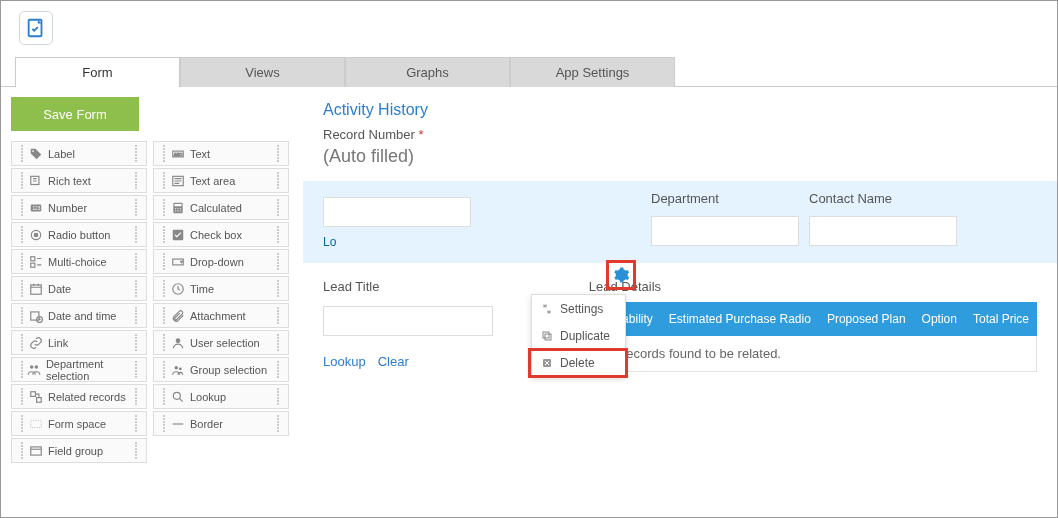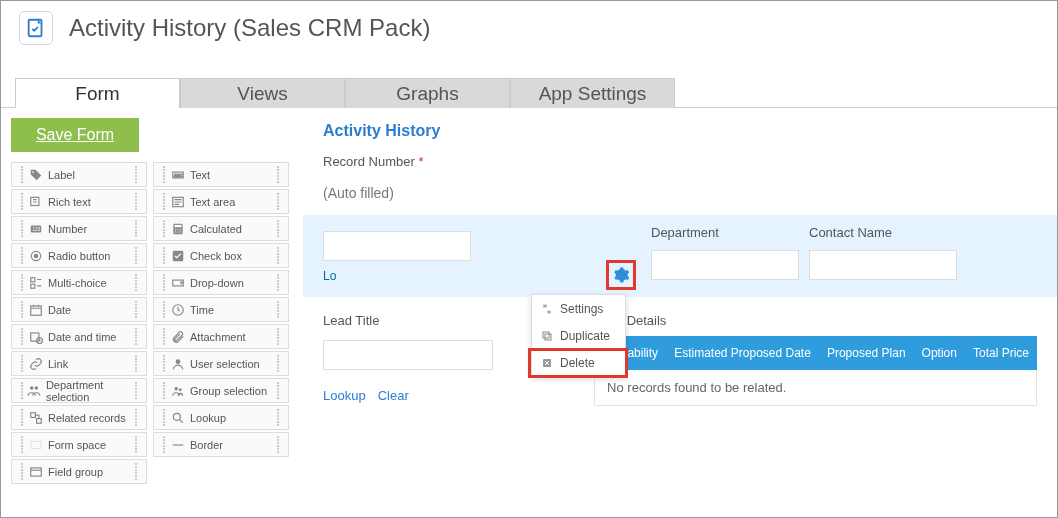--- a/index.html
+++ b/index.html
@@ -3,41 +3,41 @@
 <meta charset="utf-8">
 <style>
   * { box-sizing: border-box; margin: 0; padding: 0; font-family: Arial, Helvetica, sans-serif; }
   body { background: #fff; color: #333; width: 1058px; height: 518px; overflow: hidden; border: 1px solid #999; position: relative; }
 
   .header { display: flex; align-items: center; padding: 10px 18px 6px; }
   .app-icon { width: 34px; height: 34px; border: 1px solid #d0d7de; border-radius: 5px; background: #fff; display: flex; align-items: center; justify-content: center; margin-right: 16px; }
   .app-title { font-size: 24px; font-weight: 400; color: #555; }
 
   .tabs { display: flex; margin: 6px 0 0 14px; }
-  .tab { width: 165px; height: 30px; background: #d9d9d9; color: #555; font-size: 19px; display: flex; align-items: center; justify-content: center; border: 1px solid #ccc; border-bottom: none; cursor: pointer; margin-top: 21px; }
+  .tab { width: 165px; height: 30px; background: #d9d9d9; color: #555; font-size: 13px; display: flex; align-items: center; justify-content: center; border: 1px solid #ccc; border-bottom: none; cursor: pointer; }
   .tab.active { background: #fff; color: #333; border-color: #ccc; position: relative; z-index: 2; }
 
   .workspace { display: flex; border-top: 1px solid #ccc; margin-top: -1px; height: calc(100% - 92px); }
 
   .sidebar { width: 302px; padding: 10px 10px 0; background: #fff; border-right: none; }
-  .save-btn { width: 128px; height: 34px; background: #8ebf4d; color: #fff; font-size: 16px; border: none; cursor: pointer; margin-bottom: 10px; text-decoration: underline; }
+  .save-btn { width: 128px; height: 34px; background: #8ebf4d; color: #fff; font-size: 13px; border: none; cursor: pointer; margin-bottom: 10px; }
   .palette { display: flex; gap: 6px; }
   .pal-col { width: 136px; display: flex; flex-direction: column; gap: 2px; }
   .pal-item { height: 25px; border: 1px solid #ddd; background: #fafafa; display: flex; align-items: center; font-size: 11px; color: #555; padding: 0 4px; cursor: grab; position: relative; }
   .pal-item .grip { width: 12px; display: flex; flex-direction: column; gap: 1px; align-items: center; margin-right: 0; }
   .pal-item .grip span { width: 2px; height: 2px; background: #bbb; border-radius: 50%; }
   .pal-item .ic { width: 16px; height: 16px; margin-right: 4px; display: flex; align-items: center; justify-content: center; }
   .pal-item .grip-r { position: absolute; right: 4px; width: 12px; display: flex; flex-direction: column; gap: 1px; align-items: center; }
   .pal-item .grip-r span { width: 2px; height: 2px; background: #bbb; border-radius: 50%; }
 
   .canvas { flex: 1; padding: 14px 20px 0; position: relative; overflow: hidden; }
-  .canvas h3 { color: #2b7dd1; font-size: 16px; font-weight: 700; margin-bottom: 14px; }
+  .canvas h3 { color: #2b7dd1; font-size: 16px; font-weight: 400; margin-bottom: 8px; }
   .fld-label { font-size: 13px; color: #555; margin-bottom: 4px; }
   .req { color: #d93025; }
-  .auto { font-size: 14px; color: #777; margin-top: 16px; }
+  .auto { font-size: 18px; color: #777; margin-top: 4px; }
 
   .row-highlight { background: #e5f2ff; margin: 14px -20px 0; padding: 10px 20px 14px; display: flex; gap: 10px; position: relative; }
   .field-box { display: flex; flex-direction: column; }
   .field-box input { height: 30px; border: 1px solid #ddd; background: #fff; padding: 0 6px; font-size: 13px; width: 148px; margin-top: 6px; }
   .lookup-line { font-size: 12px; color: #0369a1; margin-top: 8px; }
 
   .gear-box { position: absolute; left: 605px; top: 259px; width: 30px; height: 30px; border: 3px solid #e03a2f; display: flex; align-items: center; justify-content: center; z-index: 5; cursor: pointer; }
 
   .ctx-menu { position: absolute; left: 530px; top: 293px; width: 95px; background: #fff; border: 1px solid #ddd; box-shadow: 0 2px 6px rgba(0,0,0,.15); z-index: 6; }
   .ctx-item { display: flex; align-items: center; height: 27px; font-size: 12px; color: #555; padding: 0 8px; cursor: pointer; gap: 6px; }
@@ -59,21 +59,20 @@
 <body>
 
 <div class="header">
   <div class="app-icon">
     <svg width="22" height="22" viewBox="0 0 24 24" fill="none" stroke="#2b7dd1" stroke-width="2">
         <rect x="4" y="3" width="14" height="18" rx="1"></rect>
         <path d="M14 3l4 4M14 3v4h4" fill="#2b7dd1" stroke="none"></path>
         <path d="M8 13l2 2 4-4"></path>
       </svg>
   </div>
-  <div class="app-title">Activity History (Sales CRM Pack)</div>
 </div>
 
 <div class="tabs">
   <div class="tab active">Form</div>
   <div class="tab">Views</div>
   <div class="tab">Graphs</div>
   <div class="tab">App Settings</div>
 </div>
 
 <div class="workspace">
@@ -704,21 +703,21 @@
         <div class="actions">
           <span>Lookup</span>
           <span>Clear</span>
         </div>
       </div>
       <div style="width:80px"></div>
       <div class="lead-details">
         <div class="ld-label">Lead Details</div>
         <div class="tbl-head">
           <div>Probability</div>
-          <div>Estimated Proposed Date</div>
+          <div>Estimated Purchase Radio</div>
           <div>Proposed Plan</div>
           <div>Option</div>
           <div>Total Price</div>
         </div>
         <div class="tbl-empty">No records found to be related.</div>
       </div>
     </div>
   </div>
 </div>
 

